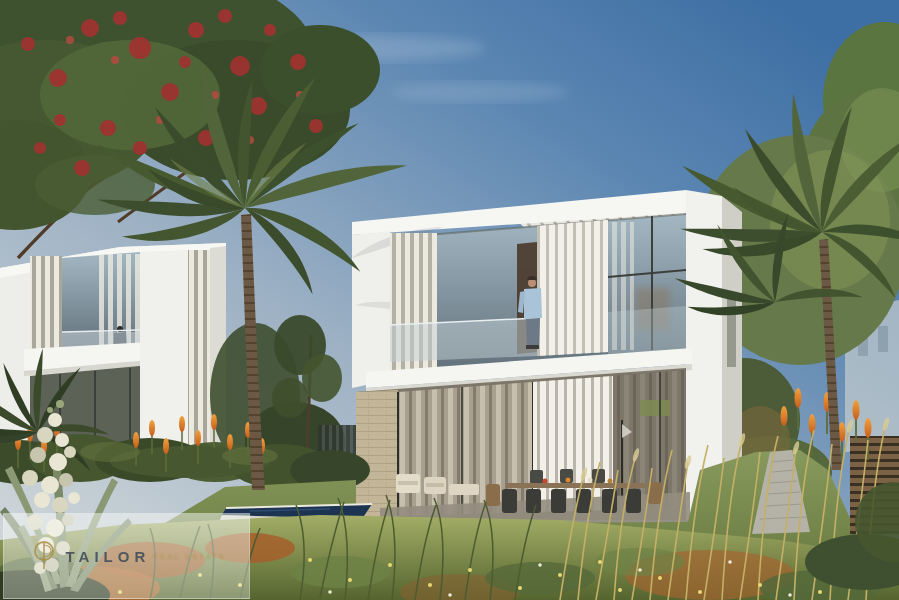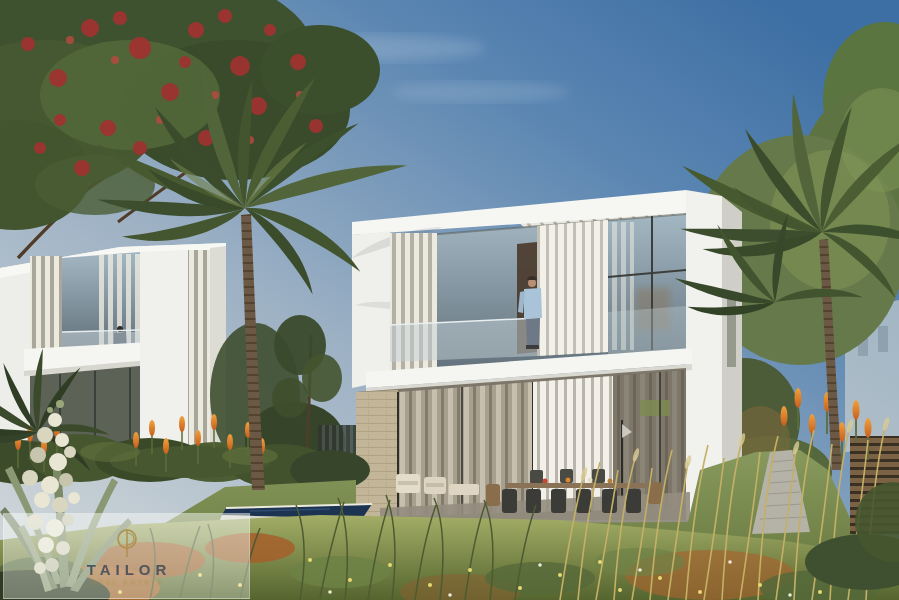--- a/index.html
+++ b/index.html
@@ -1,21 +1,21 @@
 <!DOCTYPE html>
 <html><head>
 <meta charset="utf-8">
 <style>
   html,body{margin:0;padding:0;background:#222;}
   #stage{position:relative;width:899px;height:600px;overflow:hidden;font-family:"Liberation Sans",sans-serif;}
   #scene{position:absolute;left:0;top:0;}
   .watermark{position:absolute;left:3px;top:513px;width:245px;height:84px;
     background:linear-gradient(180deg,rgba(248,250,246,0.50),rgba(238,242,236,0.36));
     border:1px solid rgba(255,255,255,0.25);
-    display:flex;flex-direction:column;align-items:center;justify-content:center;}
+    display:flex;align-items:center;justify-content:center;}
   .wm-logo{line-height:0;margin-bottom:2px;opacity:.82;}
   .wm-brand{font-size:15px;font-weight:700;letter-spacing:5px;text-indent:5px;color:#47505a;opacity:.92;}
   .wm-tagline{font-size:7px;letter-spacing:2.5px;text-indent:2.5px;color:#a8893f;opacity:.7;filter:blur(1px);margin-top:1px;}
 </style>
 </head>
 <body>
 
 <div id="stage">
 <svg id="scene" width="899" height="600" viewBox="0 0 899 600">
 <defs>

